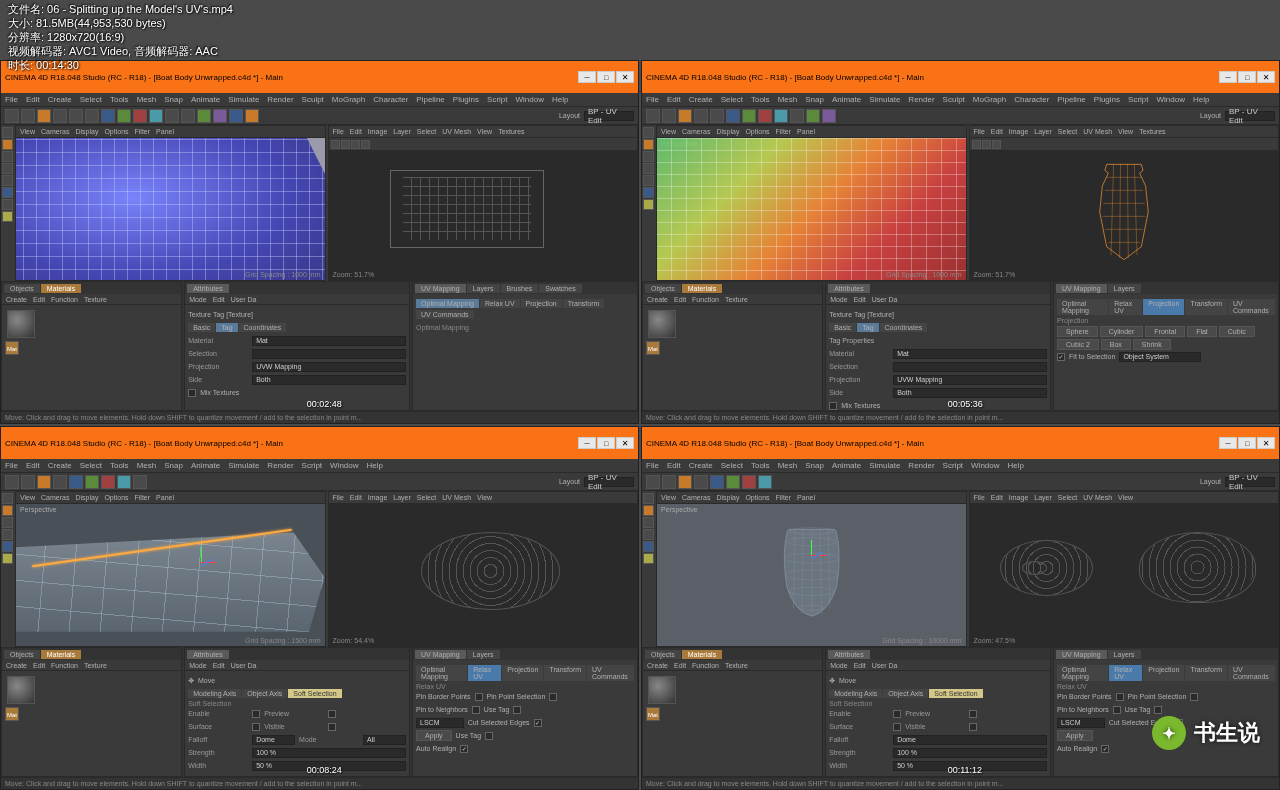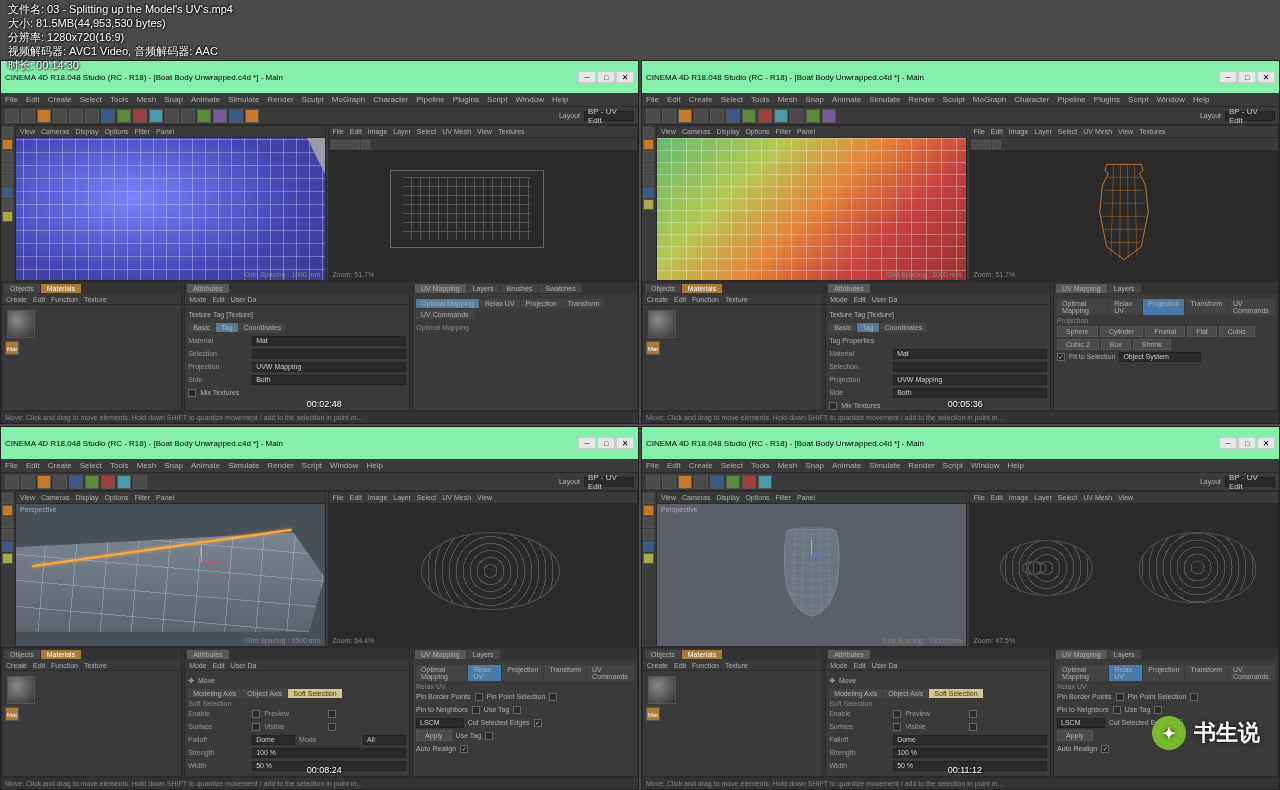--- a/index.html
+++ b/index.html
@@ -4,21 +4,21 @@
 <style>
 * { margin: 0; padding: 0; box-sizing: border-box; font-family: Arial, sans-serif; }
 body { background: #4a4a4a; width: 1280px; height: 790px; position: relative; overflow: hidden; }
 
 .overlay-info { position: absolute; top: 2px; left: 8px; z-index: 100; color: #fff; font-size: 11px; text-shadow: 1px 1px 2px #000, -1px -1px 2px #000; line-height: 14px; }
 
 .grid { display: grid; grid-template-columns: 1fr 1fr; grid-template-rows: 1fr 1fr; width: 100%; height: 100%; gap: 2px; padding-top: 60px; }
 
 .c4d-window { background: #3a3a3a; border: 1px solid #222; display: flex; flex-direction: column; position: relative; font-size: 8px; color: #b0b0b0; }
 
-.titlebar { background: #86efac; color: #000; height: 26px; display: flex; align-items: center; padding: 16px 4px; font-size: 8px; justify-content: space-between; }
+.titlebar { background: #f97316; color: #000; height: 26px; display: flex; align-items: center; padding: 16px 4px; font-size: 8px; justify-content: space-between; }
 .titlebar-btns { display: flex; gap: 1px; }
 .tbtn { width: 18px; height: 12px; background: #e8e8e8; border: 1px solid #ccc; display: flex; align-items: center; justify-content: center; font-size: 7px; }
 .tbtn.close { font-size: 8px; }
 
 .menubar { background: #3a3a3a; height: 14px; display: flex; align-items: center; padding: 0 4px; gap: 8px; font-size: 8px; border-bottom: 1px solid #2a2a2a; }
 .menubar span { cursor: pointer; }
 
 .toolbar { background: #3a3a3a; height: 18px; display: flex; align-items: center; padding: 0 4px; gap: 2px; border-bottom: 1px solid #2a2a2a; }
 .tool-icon { width: 14px; height: 14px; background: #4a4a4a; border: 1px solid #555; display: inline-block; }
 .tool-icon.orange { background: #c77a2a; }
@@ -99,21 +99,21 @@
 .watermark { position: absolute; bottom: 40px; right: 20px; z-index: 200; display: flex; align-items: center; gap: 8px; color: #fff; font-size: 22px; font-weight: bold; text-shadow: 0 0 4px rgba(0,0,0,0.8); }
 .wm-icon { width: 34px; height: 34px; background: #7ab82e; border-radius: 50%; display: flex; align-items: center; justify-content: center; color: #fff; font-size: 16px; }
 
 .cb { width: 8px; height: 8px; border: 1px solid #666; display: inline-block; background: #2a2a2a; }
 .cb.checked::after { content: '✓'; font-size: 6px; color: #ccc; display: block; line-height: 6px; text-align: center; }
 </style>
 </head>
 <body>
 
 <div class="overlay-info">
-  <div>文件名: 03 - Splitting up the Model's UV's.mp4</div>
+  <div>文件名: 06 - Splitting up the Model's UV's.mp4</div>
   <div>大小: 81.5MB(44,953,530 bytes)</div>
   <div>分辨率: 1280x720(16:9)</div>
   <div>视频解码器: AVC1 Video, 音频解码器: AAC</div>
   <div>时长: 00:14:30</div>
 </div>
 
 <div class="watermark">
   <div class="wm-icon">✦</div>
   <span>书生说</span>
 </div>

